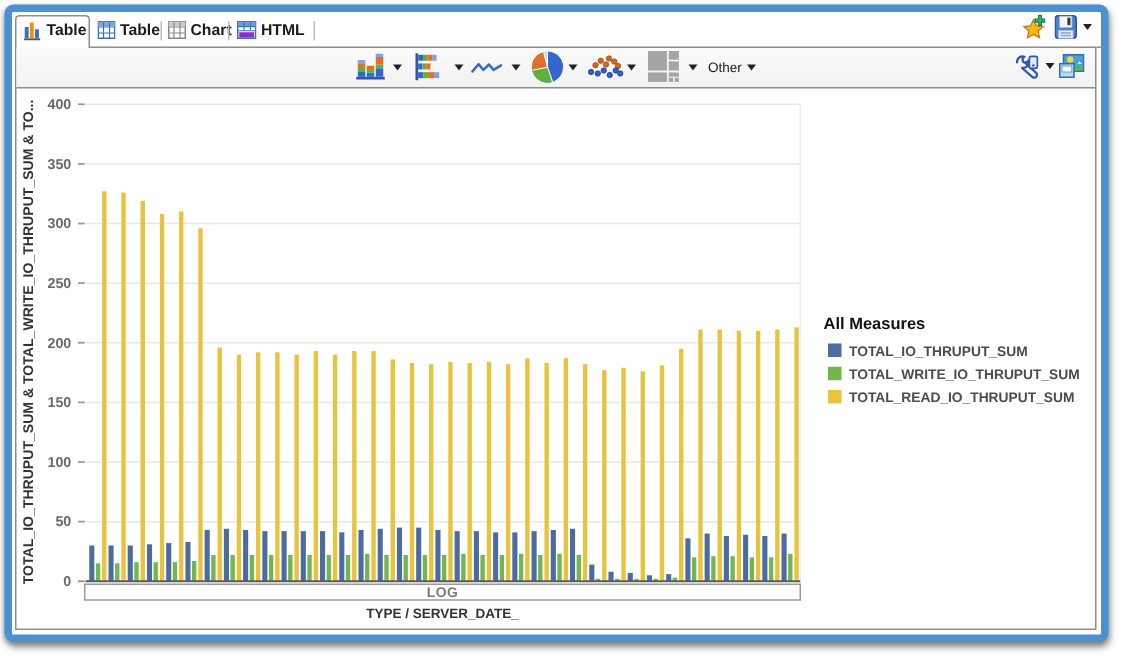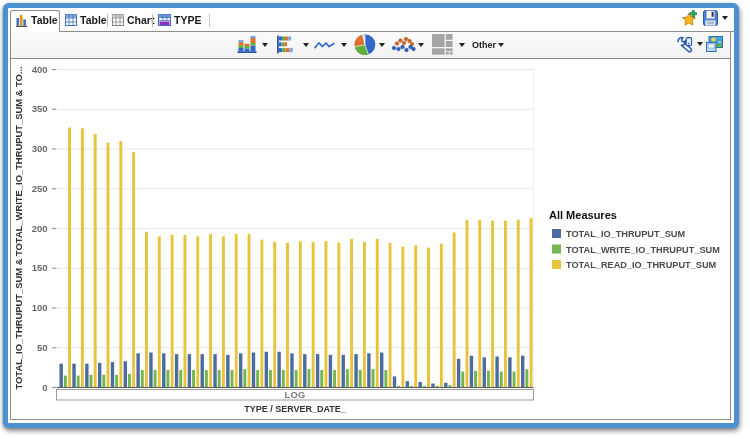--- a/index.html
+++ b/index.html
@@ -42,21 +42,21 @@
 </svg>
 <div class="abs tablbl" style="left:127px;top:14px">Chart</div>
 <div class="abs sep" style="left:152px"></div>
 
 <svg class="abs" style="left:158px;top:14px" width="13" height="12" viewBox="0 0 13 12">
   <rect x="0.5" y="0.5" width="12" height="11" fill="#fff" stroke="#3a6fbe"></rect>
   <rect x="0.5" y="0.5" width="12" height="3.2" fill="#6f9bd8"></rect>
   <path d="M4.7 1v5M8.9 1v5M1 3.7h11M1 6.5h11" stroke="#3a6fbe" stroke-width="0.8" fill="none"></path>
   <rect x="1.5" y="7.5" width="10" height="3.5" fill="#8b2fbe"></rect>
 </svg>
-<div class="abs tablbl" style="left:174px;top:14px">TYPE</div>
+<div class="abs tablbl" style="left:174px;top:14px">HTML</div>
 <div class="abs sep" style="left:209px"></div>
 
 <svg class="abs" style="left:681px;top:10px" width="16" height="17" viewBox="0 0 16 17">
   <path d="M8 3.2 9.9 7.2 14.4 7.7 11.1 10.7 12 15.1 8 12.9 4 15.1 4.9 10.7 1.6 7.7 6.1 7.2Z" fill="#f9b916" stroke="#c87a1a" stroke-width="0.9"></path>
   <path d="M10.7 0.6 12.3 2.2 13.9 0.6 15.4 2.1 13.8 3.7 15.4 5.3 13.9 6.8 12.3 5.2 10.7 6.8 9.2 5.3 10.8 3.7 9.2 2.1Z" fill="#2fac66" stroke="#1b7a44" stroke-width="0.7" transform="rotate(45 12.3 3.7)"></path>
 </svg>
 <svg class="abs" style="left:703px;top:10px" width="15" height="16" viewBox="0 0 15 16">
   <rect x="0.5" y="0.5" width="14" height="15" rx="2" fill="#4d7fd0" stroke="#2a55a0"></rect>
   <rect x="3.4" y="0.8" width="8.2" height="7.6" fill="#f4f6fa" stroke="#9db4d8" stroke-width="0.5"></rect>
   <rect x="8.6" y="1.8" width="2" height="5" fill="#333"></rect>
@@ -140,21 +140,21 @@
   <rect x="0" y="14.3" width="12.6" height="6.3"></rect>
   <rect x="13.8" y="0" width="6.8" height="5.8"></rect>
   <rect x="13.8" y="6.9" width="6.8" height="6.1"></rect>
   <rect x="13.8" y="14.3" width="6.8" height="2.8"></rect>
   <rect x="13.8" y="17.8" width="3" height="2.8"></rect>
       <rect x="17.8" y="17.8" width="2.8" height="2.8"></rect>
   </g>
 </svg>
 <div class="abs arr" style="left:458.5px;top:42.5px"></div>
 
-<div class="abs" style="left:472px;top:40px;font-size:9px;font-weight:bold;color:#1a1a1a">Other</div>
+<div class="abs" style="left:472px;top:40px;font-size:9px;font-weight:normal;color:#1a1a1a">Other</div>
 <div class="abs arr" style="left:498px;top:42.5px"></div>
 
 <svg class="abs" style="left:676px;top:36px" width="17" height="17" viewBox="0 0 17 17">
   <path d="M2.2 6.2 A3.6 3.6 0 0 1 6.8 1.8 L5.6 3.6 6.2 5.4 8 5.8 9.6 4.6 A3.6 3.6 0 0 1 5 9 L12.5 15.5 A1.9 1.9 0 0 0 15 12.8 L7 5.5" fill="none" stroke="#2b57b0" stroke-width="1.5"></path>
   <rect x="10.2" y="1.6" width="5.4" height="8" rx="1.2" fill="#dfe8f6" stroke="#2b57b0" stroke-width="1.1"></rect>
   <circle cx="12.9" cy="7.6" r="0.8" fill="#2b57b0"></circle>
 </svg>
 <div class="abs arr" style="left:697px;top:42px"></div>
 
 <svg class="abs" style="left:706px;top:36px" width="17" height="16" viewBox="0 0 17 16">

